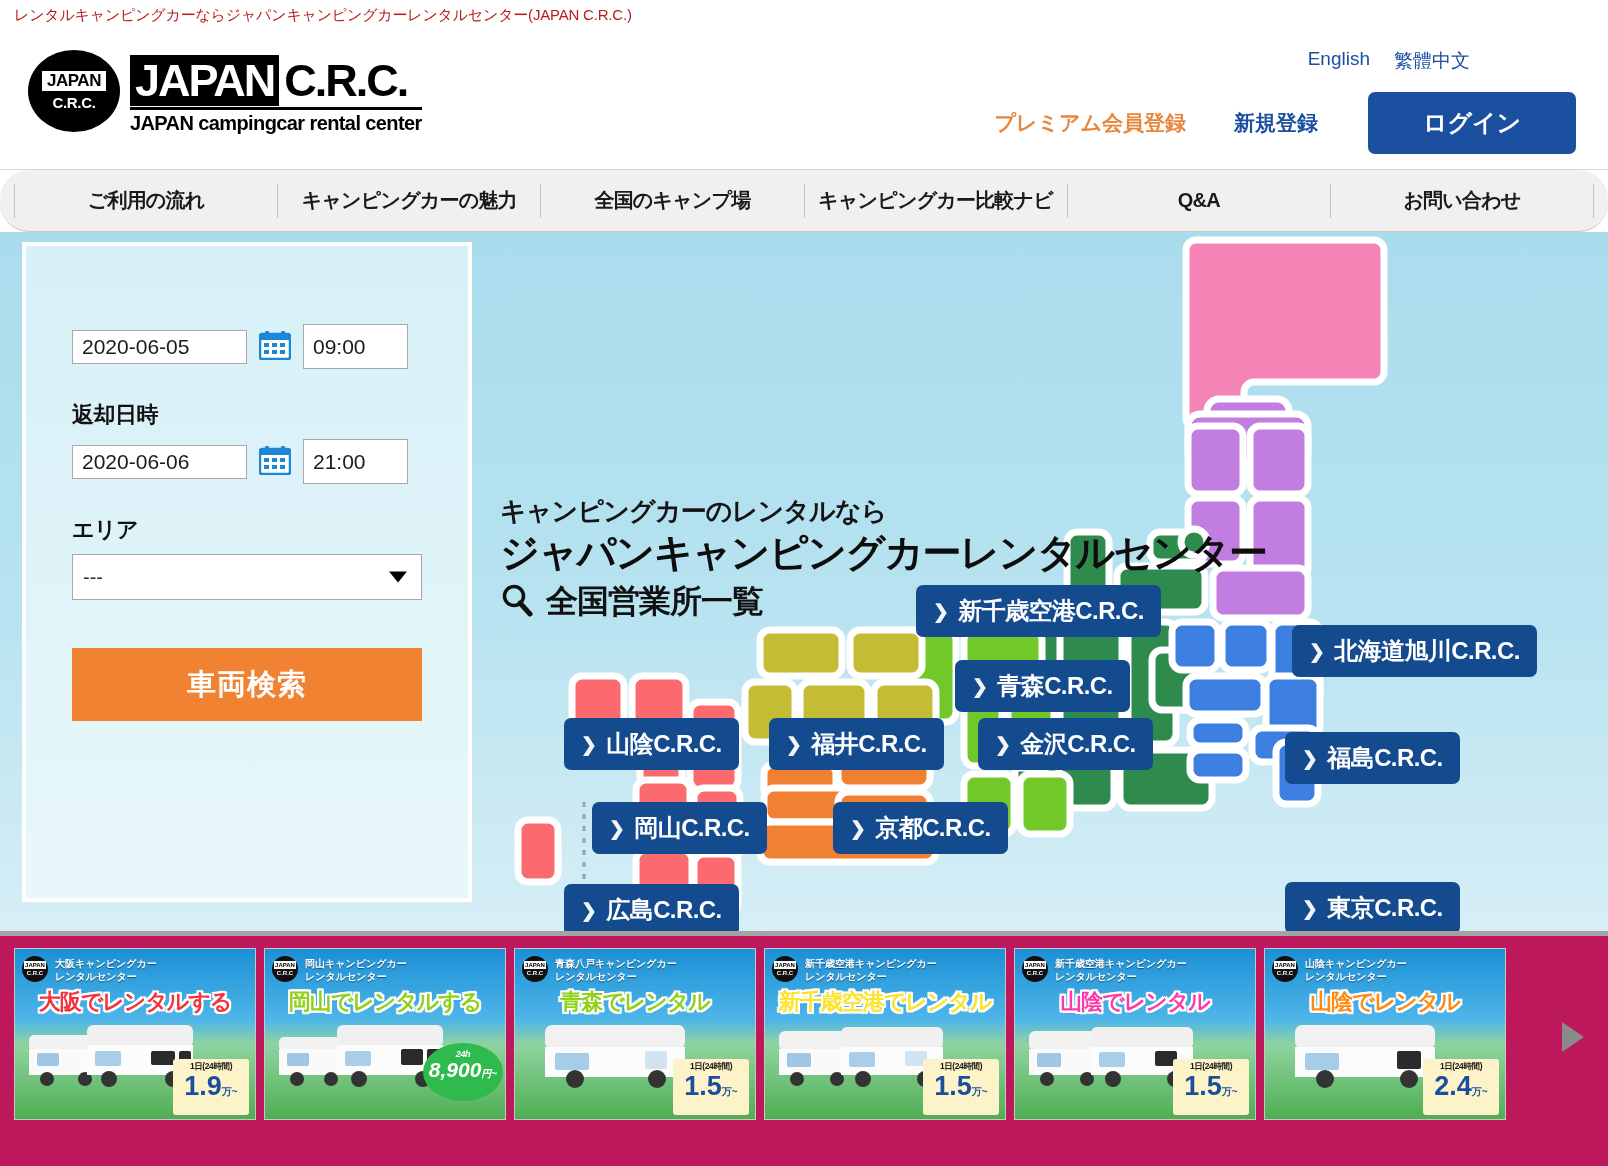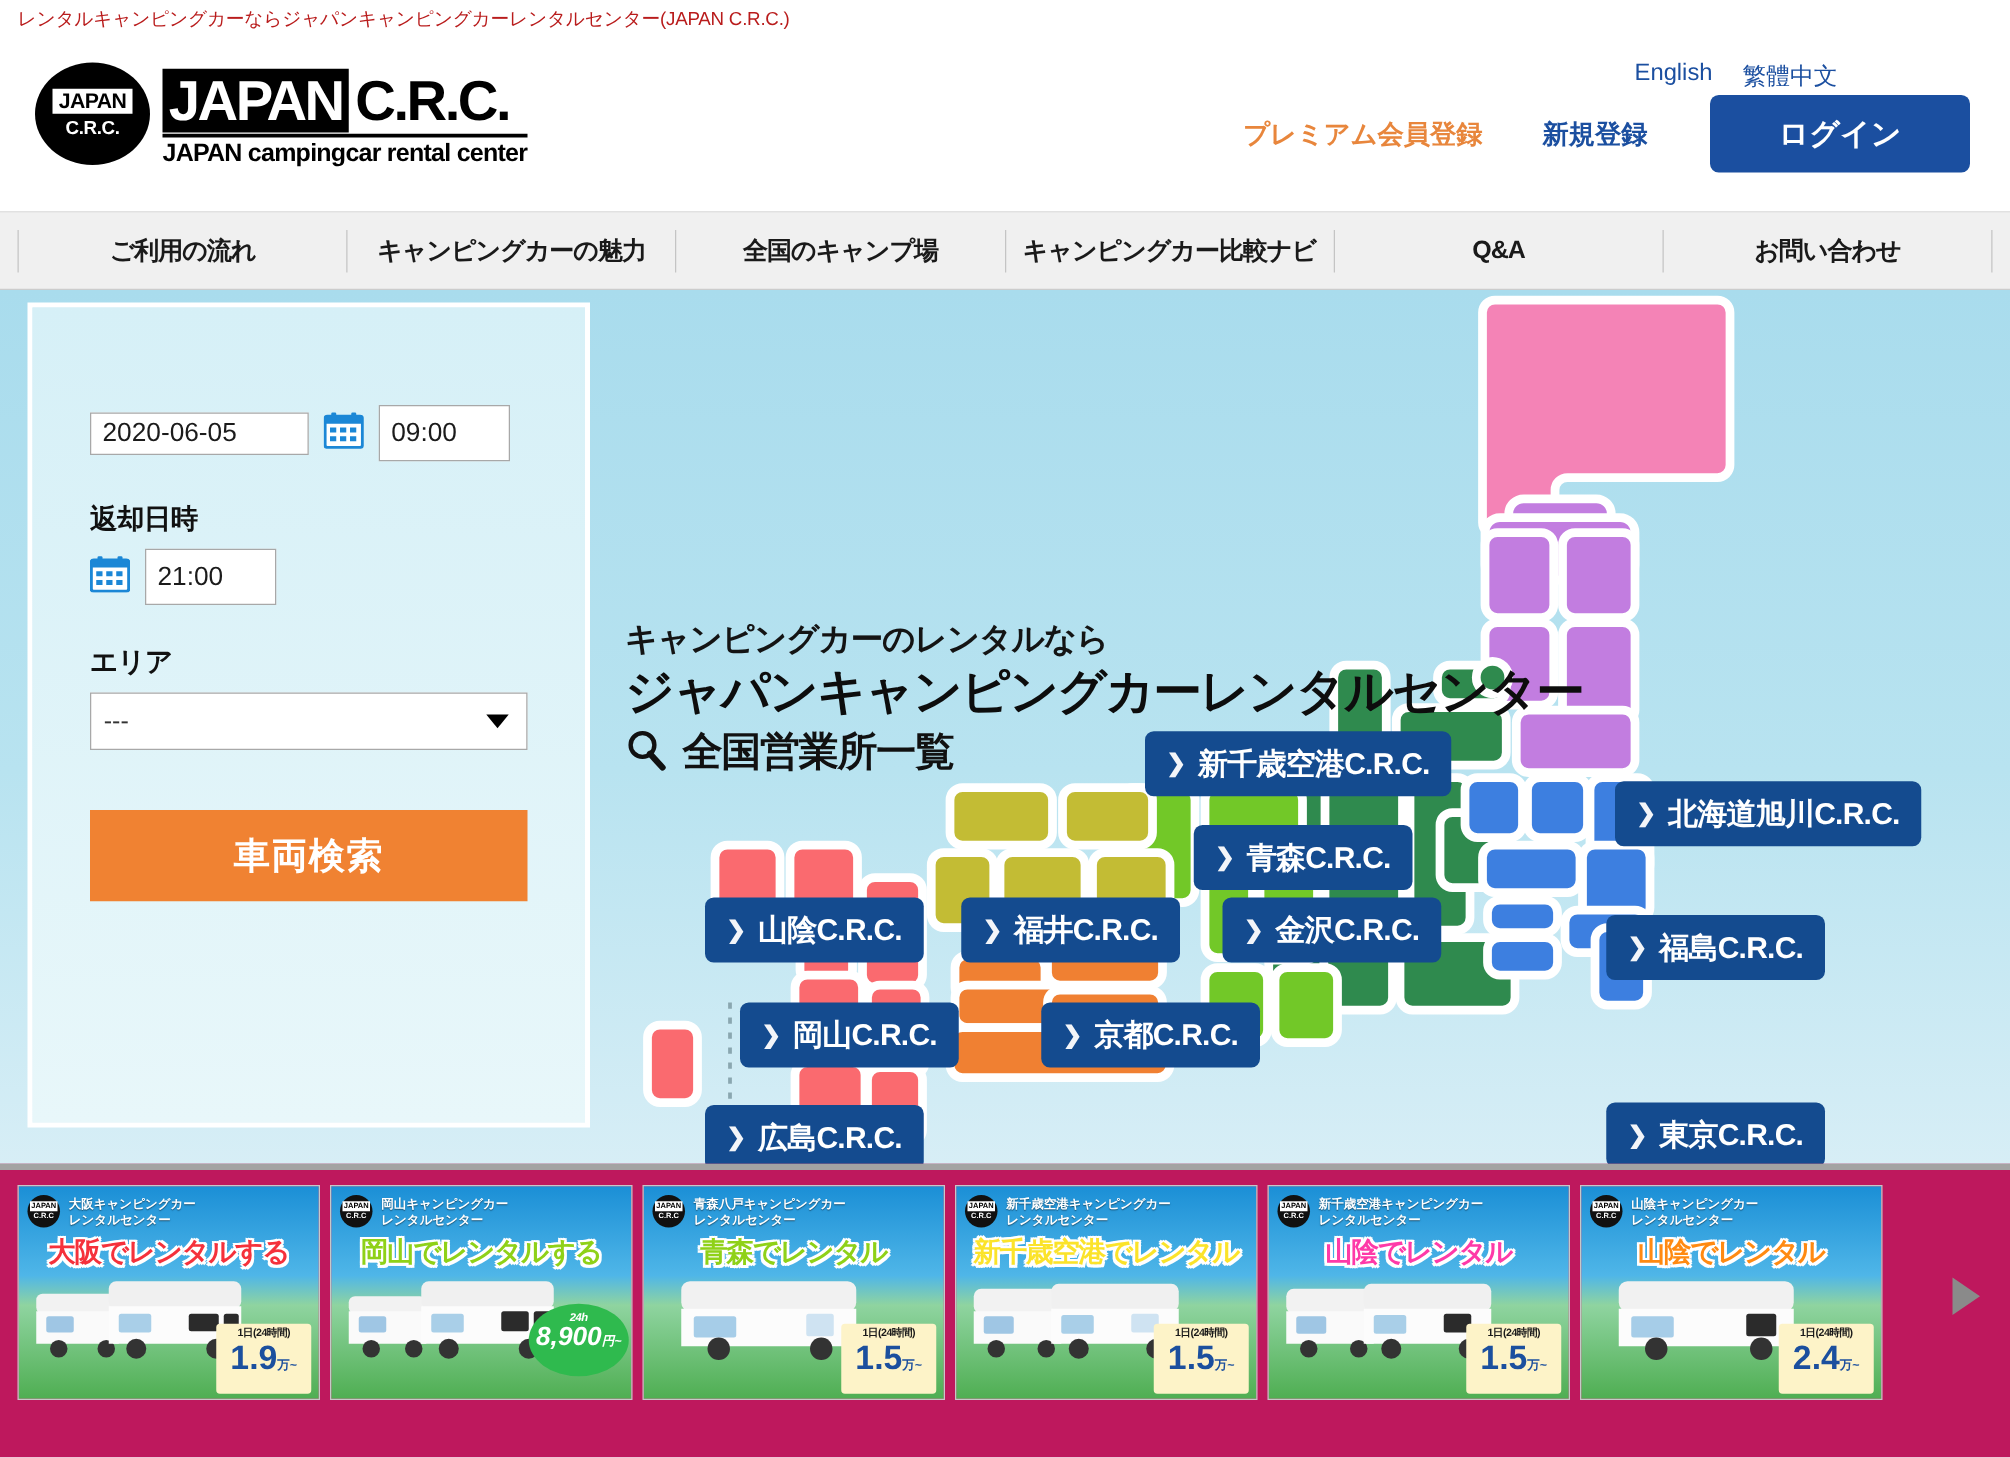--- a/index.html
+++ b/index.html
@@ -59,21 +59,21 @@
   }
 
   .lang-row{
     position:absolute; right:138px; top:18px;
     display:flex;gap:24px;
     font-size:19px;color:#1b4fa0;
   }
   .lang-row span{cursor:pointer;}
 
   .header-actions{
-    position:absolute; right:32px; top:46px;
+    position:absolute; right:32px; top:62px;
     display:flex;align-items:center;gap:0;
   }
   .premium-link{
     color:#e8863c;font-weight:bold;font-size:21px;
     margin-right:48px;cursor:pointer;white-space:nowrap;
   }
   .new-link{
     color:#1b4fa0;font-weight:bold;font-size:21px;
     margin-right:50px;cursor:pointer;white-space:nowrap;
   }
@@ -82,20 +82,21 @@
     border:none;border-radius:7px;
     width:208px;height:62px;cursor:pointer;
   }
 
   
   .nav{
     height:62px;background:#f0f0f0;
     border-bottom:1px solid #ccc;
     display:flex;align-items:center;
     padding:0 14px;
+    border-radius:29px;
   }
   .nav-sep{width:1px;height:34px;background:#c4c4c4;}
   .nav-item{
     flex:1;text-align:center;
     font-size:20px;font-weight:bold;color:#1a1a1a;
     cursor:pointer;white-space:nowrap;
     letter-spacing:-0.8px;
   }
 
   
@@ -390,20 +391,21 @@
               <rect x="13" y="20" width="5" height="4"></rect>
               <rect x="21" y="20" width="5" height="4"></rect>
           </g>
         </svg>
       </span>
       <input class="time-input" value="09:00" style="">
     </div>
 
     <div class="field-label">返却日時</div>
     <div class="field-row">
+      <input class="date-input" value="2020-06-06" style="">
       <span class="cal-icon">
         <svg width="32" height="30" viewBox="0 0 32 30">
           <rect x="1" y="4" width="30" height="25" rx="2" fill="#fff" stroke="#1b87d6" stroke-width="2.5"></rect>
           <rect x="1" y="4" width="30" height="6" fill="#1b87d6"></rect>
           <rect x="6" y="1" width="4" height="6" rx="1" fill="#1b87d6"></rect>
           <rect x="22" y="1" width="4" height="6" rx="1" fill="#1b87d6"></rect>
           <g fill="#1b87d6">
             <rect x="5" y="13" width="5" height="4"></rect>
               <rect x="13" y="13" width="5" height="4"></rect>
               <rect x="21" y="13" width="5" height="4"></rect>

